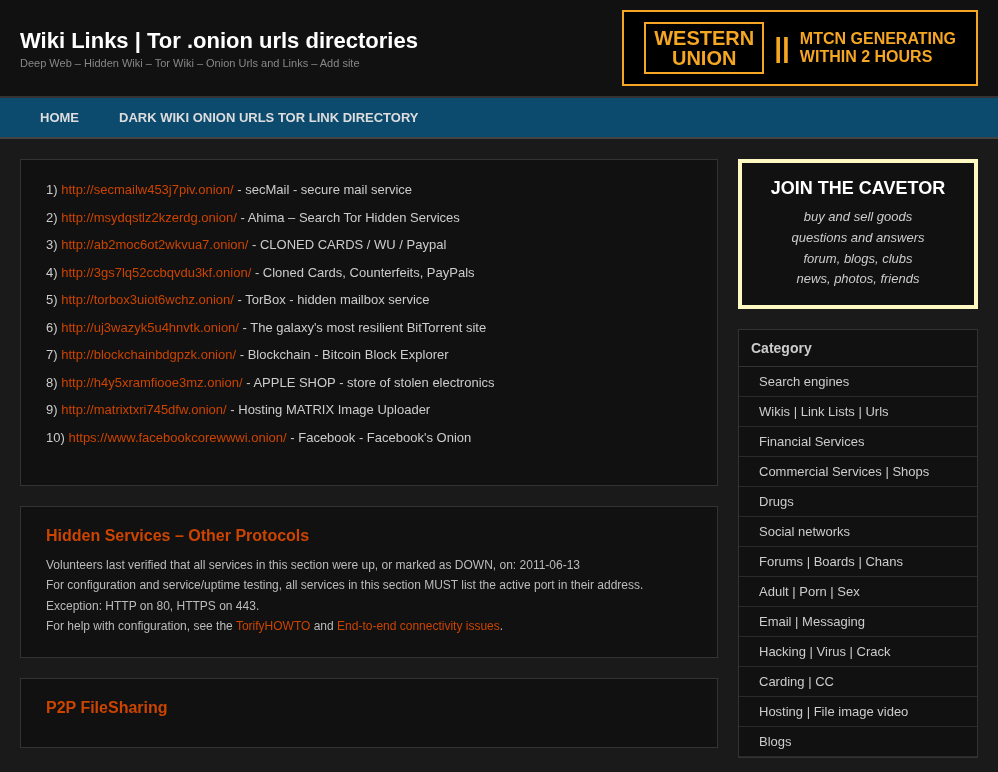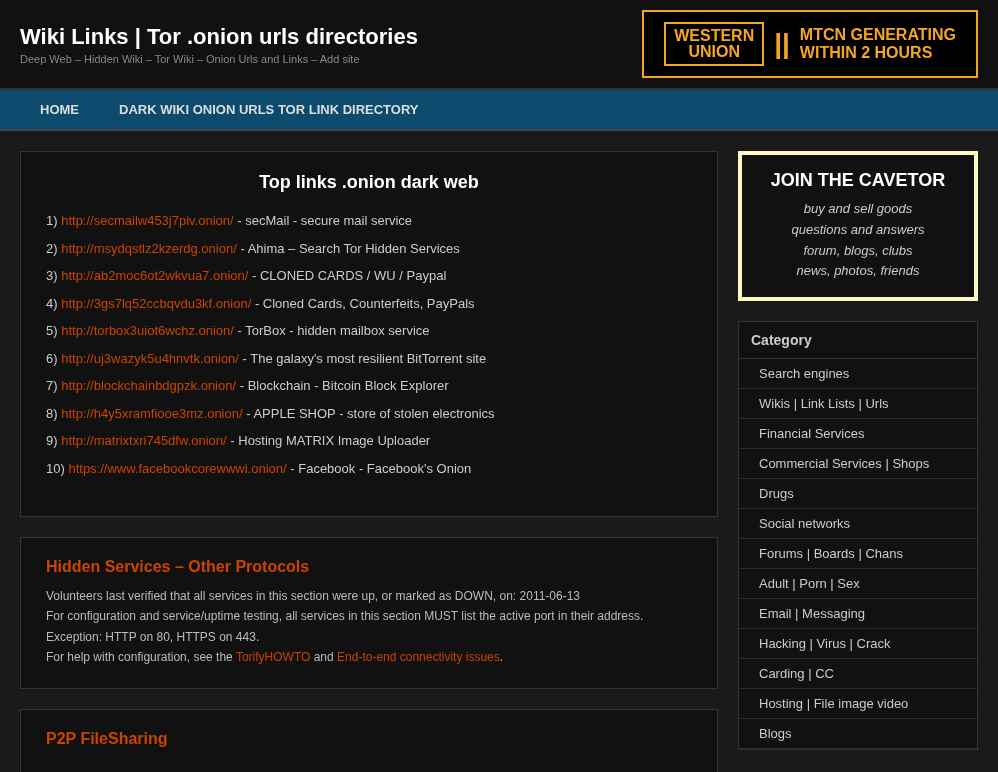--- a/index.html
+++ b/index.html
@@ -4,21 +4,21 @@
   <style>
     * { margin: 0; padding: 0; box-sizing: border-box; }
     body { background: #1a1a1a; font-family: Arial, sans-serif; font-size: 13px; color: #ccc; }
 
     
     #header { background: #111; padding: 10px 20px; display: flex; align-items: center; justify-content: space-between; border-bottom: 2px solid #333; }
     #header-left h1 { color: #fff; font-size: 22px; font-weight: bold; }
     #header-left p { color: #888; font-size: 11px; margin-top: 3px; }
     #header-right { background: #000; border: 2px solid #f5a623; padding: 10px 20px; text-align: center; min-width: 300px; }
     #header-right .wu-line { display: flex; align-items: center; justify-content: center; gap: 10px; }
-    #wu-logo { color: #f5a623; font-size: 16px; font-weight: bold; border: 2px solid #f5a623; padding: 4px 8px; line-height: 1; }
+    #wu-logo { color: #f5a623; font-size: 20px; font-weight: bold; border: 2px solid #f5a623; padding: 4px 8px; line-height: 1; }
     #wu-separator { color: #f5a623; font-size: 28px; font-weight: bold; }
     #wu-tagline { color: #f5a623; font-size: 16px; font-weight: bold; text-align: left; }
 
     
     #nav { background: #0c4a6e; border-bottom: 2px solid #444; padding: 0 20px; display: flex; gap: 0; }
     .nav-item { color: #ddd; text-decoration: none; padding: 12px 20px; display: inline-block; font-size: 13px; font-weight: bold; text-transform: uppercase; cursor: pointer; }
 
     
     #main { display: flex; gap: 0; padding: 20px; max-width: 998px; }
     #content { flex: 1; margin-right: 20px; }
@@ -70,21 +70,20 @@
 <div id="nav">
   <a class="nav-item">HOME</a>
   <a class="nav-item">DARK WIKI ONION URLS TOR LINK DIRECTORY</a>
 </div>
 
 <div id="main">
 
   <div id="content">
 
     <div id="top-links-box">
-      <div id="top-links-title">Top links .onion dark web</div>
       <div id="links-list">
           <div class="link-item"><span style="color:#ccc;">1)</span> <a href="#">http://secmailw453j7piv.onion/</a> <span class="link-desc">- secMail - secure mail service</span></div>
           <div class="link-item"><span style="color:#ccc;">2)</span> <a href="#">http://msydqstlz2kzerdg.onion/</a> <span class="link-desc">- Ahima – Search Tor Hidden Services</span></div>
           <div class="link-item"><span style="color:#ccc;">3)</span> <a href="#">http://ab2moc6ot2wkvua7.onion/</a> <span class="link-desc">- CLONED CARDS / WU / Paypal</span></div>
           <div class="link-item"><span style="color:#ccc;">4)</span> <a href="#">http://3gs7lq52ccbqvdu3kf.onion/</a> <span class="link-desc">- Cloned Cards, Counterfeits, PayPals</span></div>
           <div class="link-item"><span style="color:#ccc;">5)</span> <a href="#">http://torbox3uiot6wchz.onion/</a> <span class="link-desc">- TorBox - hidden mailbox service</span></div>
           <div class="link-item"><span style="color:#ccc;">6)</span> <a href="#">http://uj3wazyk5u4hnvtk.onion/</a> <span class="link-desc">- The galaxy's most resilient BitTorrent site</span></div>
           <div class="link-item"><span style="color:#ccc;">7)</span> <a href="#">http://blockchainbdgpzk.onion/</a> <span class="link-desc">- Blockchain - Bitcoin Block Explorer</span></div>
           <div class="link-item"><span style="color:#ccc;">8)</span> <a href="#">http://h4y5xramfiooe3mz.onion/</a> <span class="link-desc">- APPLE SHOP - store of stolen electronics</span></div>
           <div class="link-item"><span style="color:#ccc;">9)</span> <a href="#">http://matrixtxri745dfw.onion/</a> <span class="link-desc">- Hosting MATRIX Image Uploader</span></div>

